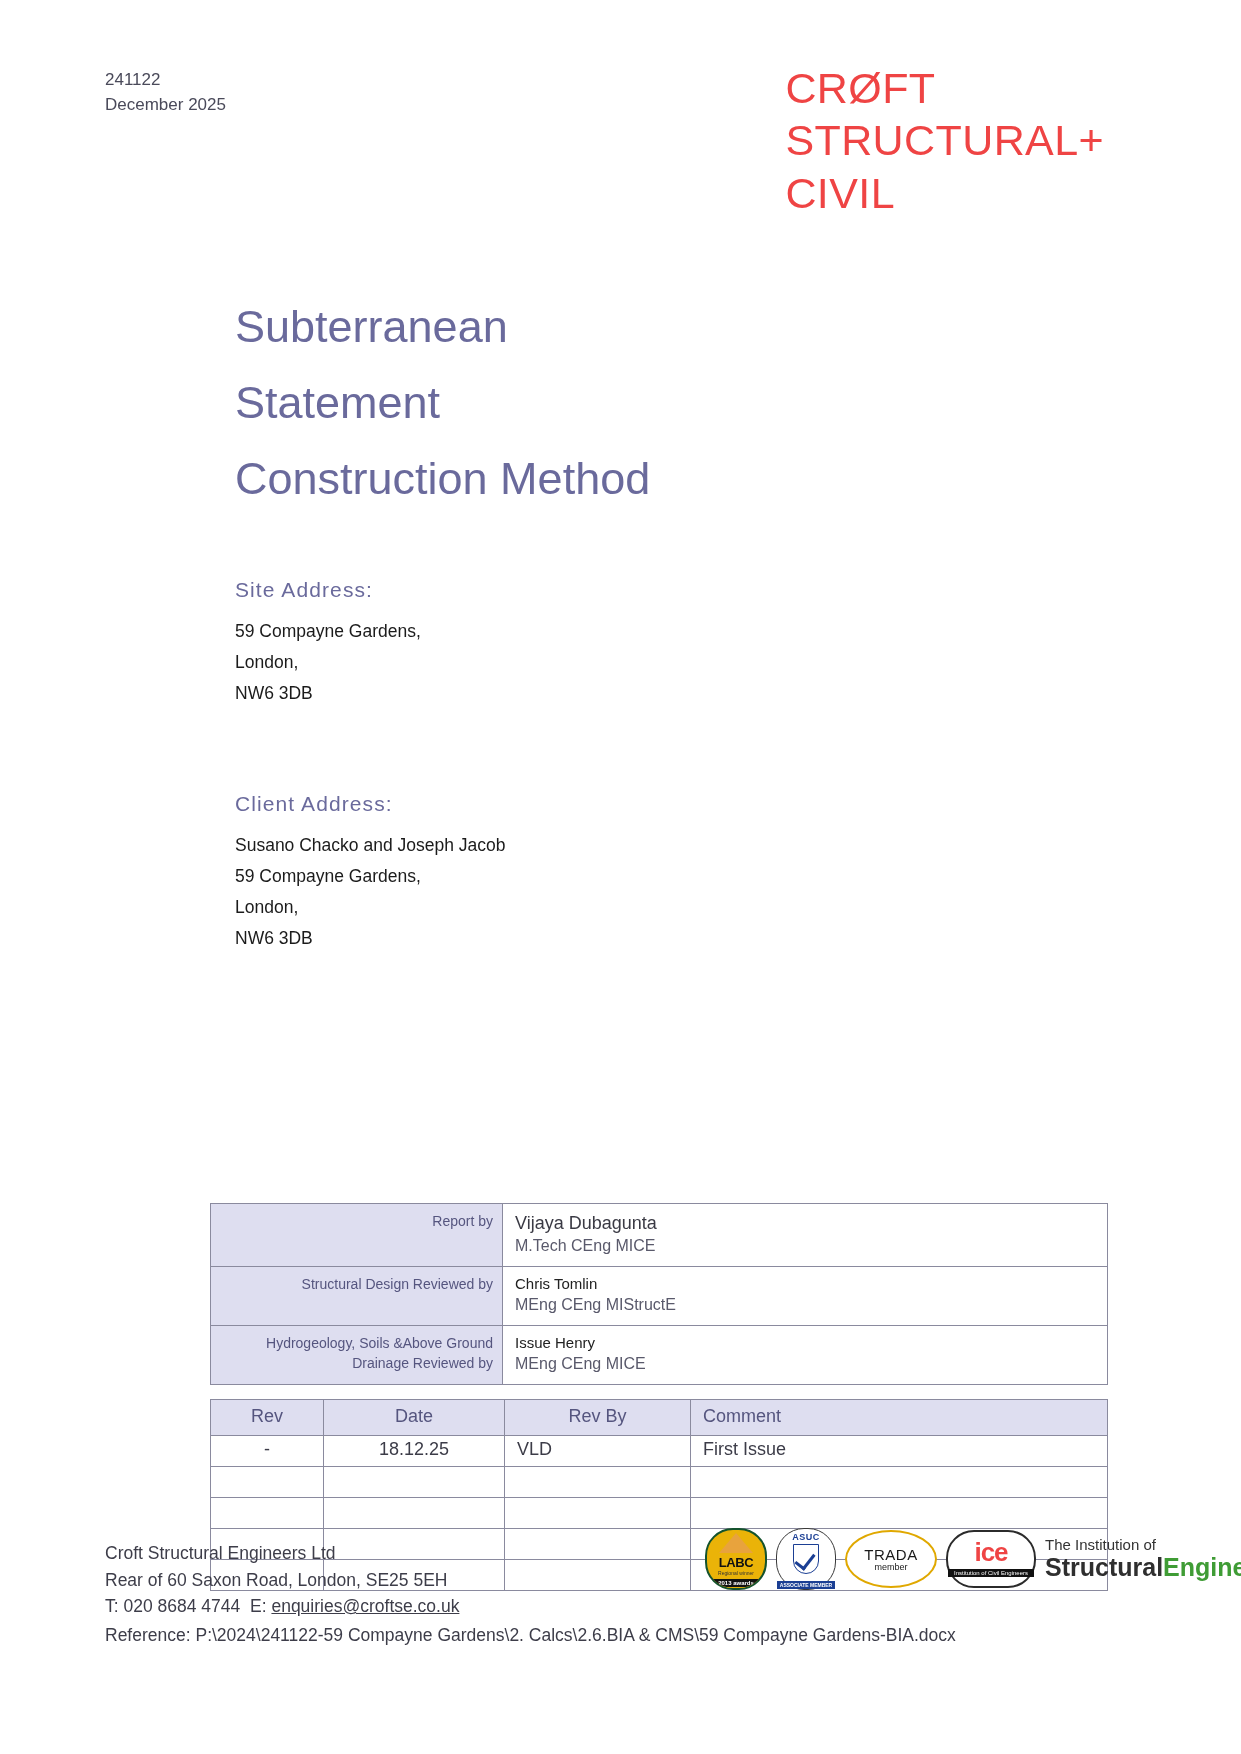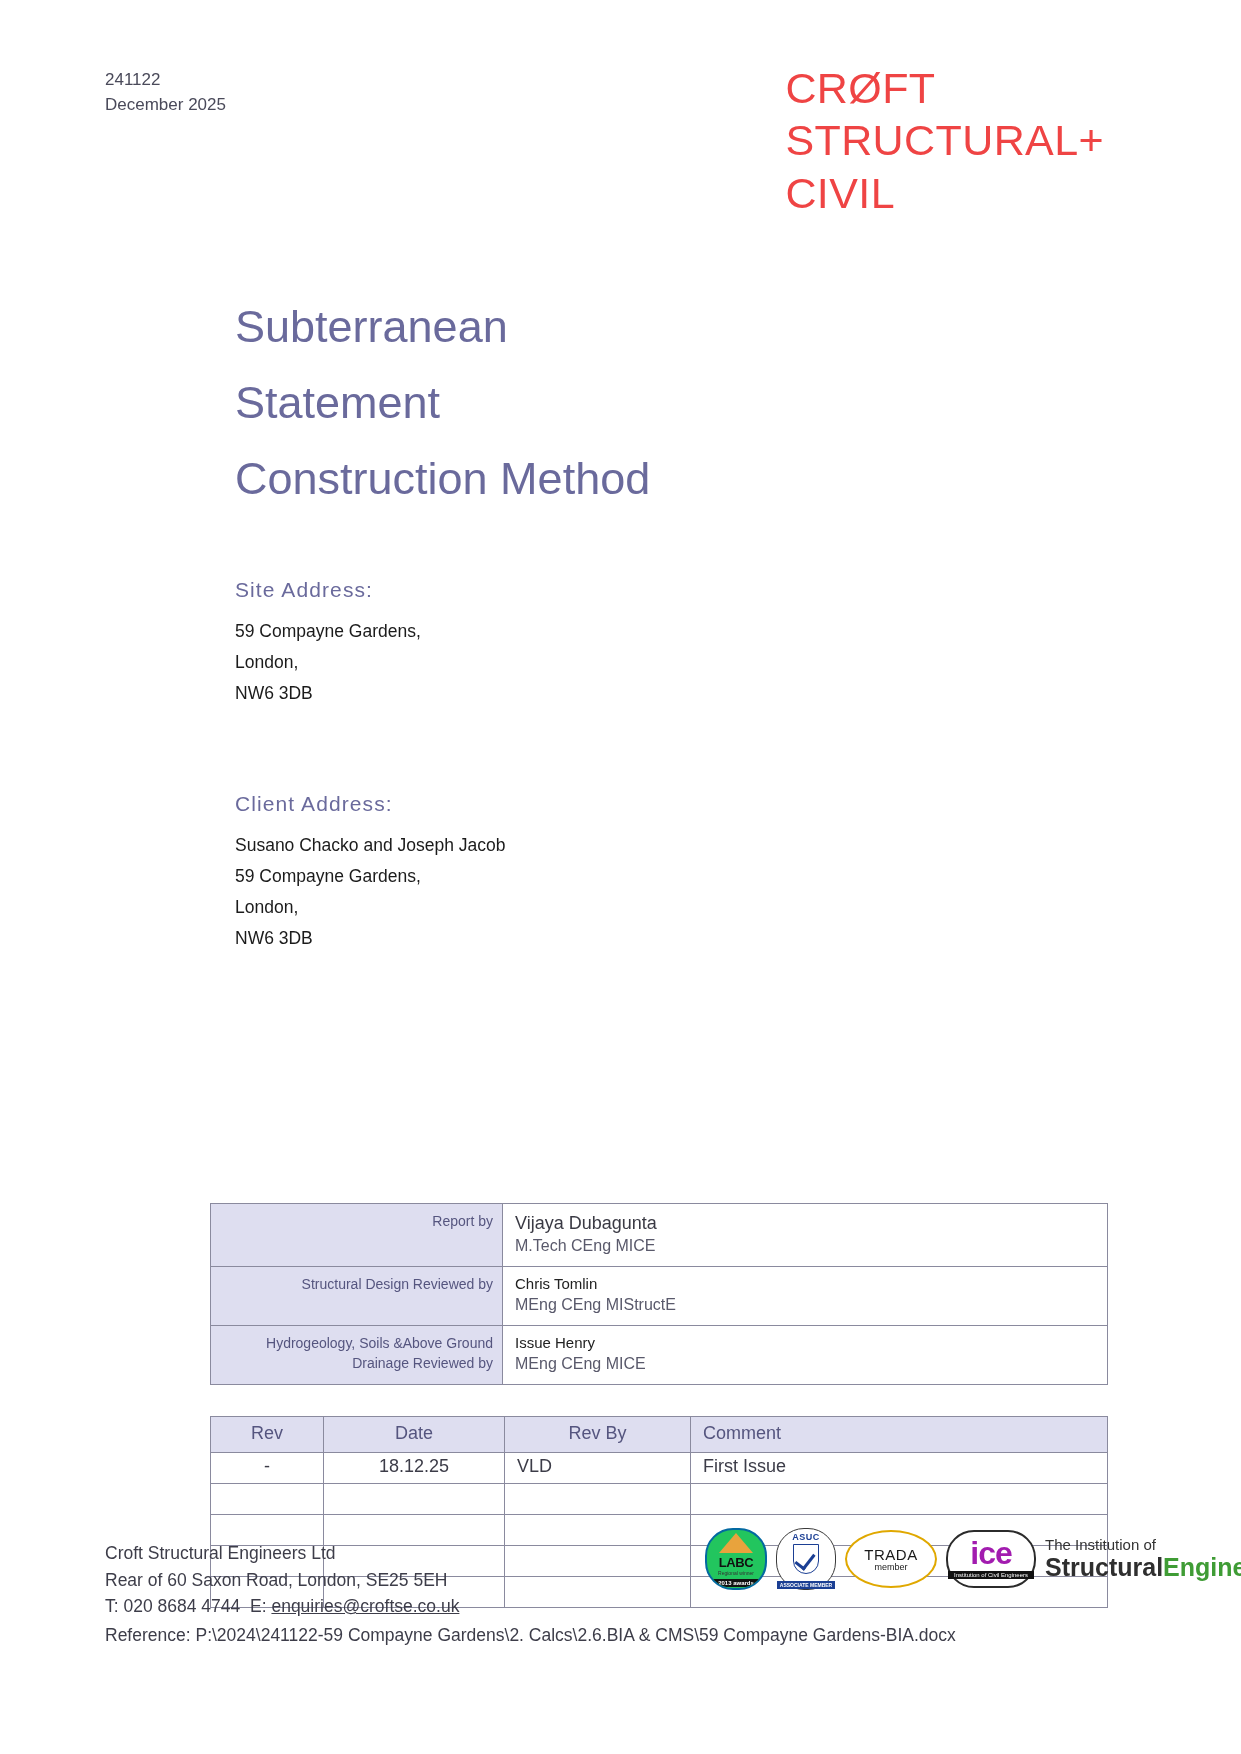--- a/index.html
+++ b/index.html
@@ -110,21 +110,21 @@
     display: block;
   }
   .signoff .quals {
     font-size: 16px;
     line-height: 1.35;
     color: #59596b;
     display: block;
   }
   .signoff .name.small { font-size: 15px; color: #222; }
 
-  .rev { margin-top: 31px; }
+  .rev { margin-top: 14px; }
   .rev th {
     background: #dedef0;
     color: #55557f;
     font-weight: 400;
     font-size: 18px;
     padding: 6px 0 8px 0;
     text-align: center;
   }
   .rev th.comment, .rev td.comment { text-align: left; padding-left: 12px; }
   .rev td {
@@ -162,22 +162,22 @@
     left: 600px;
     top: -12px;
     display: flex;
     align-items: center;
     gap: 9px;
   }
   .logo { display: block; border-radius: 28px; }
 
   .labc {
     width: 62px; height: 62px;
-    border: 2px solid #0369a1;
-    background: #22c55e;
+    border: 2px solid #14532d;
+    background: #eab308;
     display: flex; flex-direction: column;
     align-items: center; justify-content: flex-start;
     overflow: hidden;
   }
   .labc .roof {
     width: 0; height: 0;
     border-left: 17px solid transparent;
     border-right: 17px solid transparent;
     border-bottom: 20px solid #e8a33d;
     margin-top: 3px;
@@ -240,21 +240,21 @@
     font-size: 9px; color: #1a1a1a; margin-top: -1px;
   }
 
   .ice {
     width: 90px; height: 58px;
     border: 2px solid #2b2b2b;
     background: #fff;
     display: flex; flex-direction: column; align-items: center; justify-content: center;
   }
   .ice .ice-word {
-    font-size: 32px; font-weight: bold; color: #a21caf; line-height: 0.9; letter-spacing: -1px;
+    font-size: 26px; font-weight: bold; color: #ef4444; line-height: 0.9; letter-spacing: -1px;
   }
   .ice .ice-bar {
     font-size: 6px; color: #fff; background: #111; width: 100%;
     text-align: center; margin-top: 4px; padding: 1px 0;
   }
 
   .istructe { display: flex; flex-direction: column; justify-content: center; }
   .istructe .i-top { font-size: 15px; color: #333; line-height: 1.1; }
   .istructe .i-main { font-size: 25px; font-weight: bold; color: #2f2f2f; line-height: 1.1; }
   .istructe .i-main .green { color: #3f9c35; }

